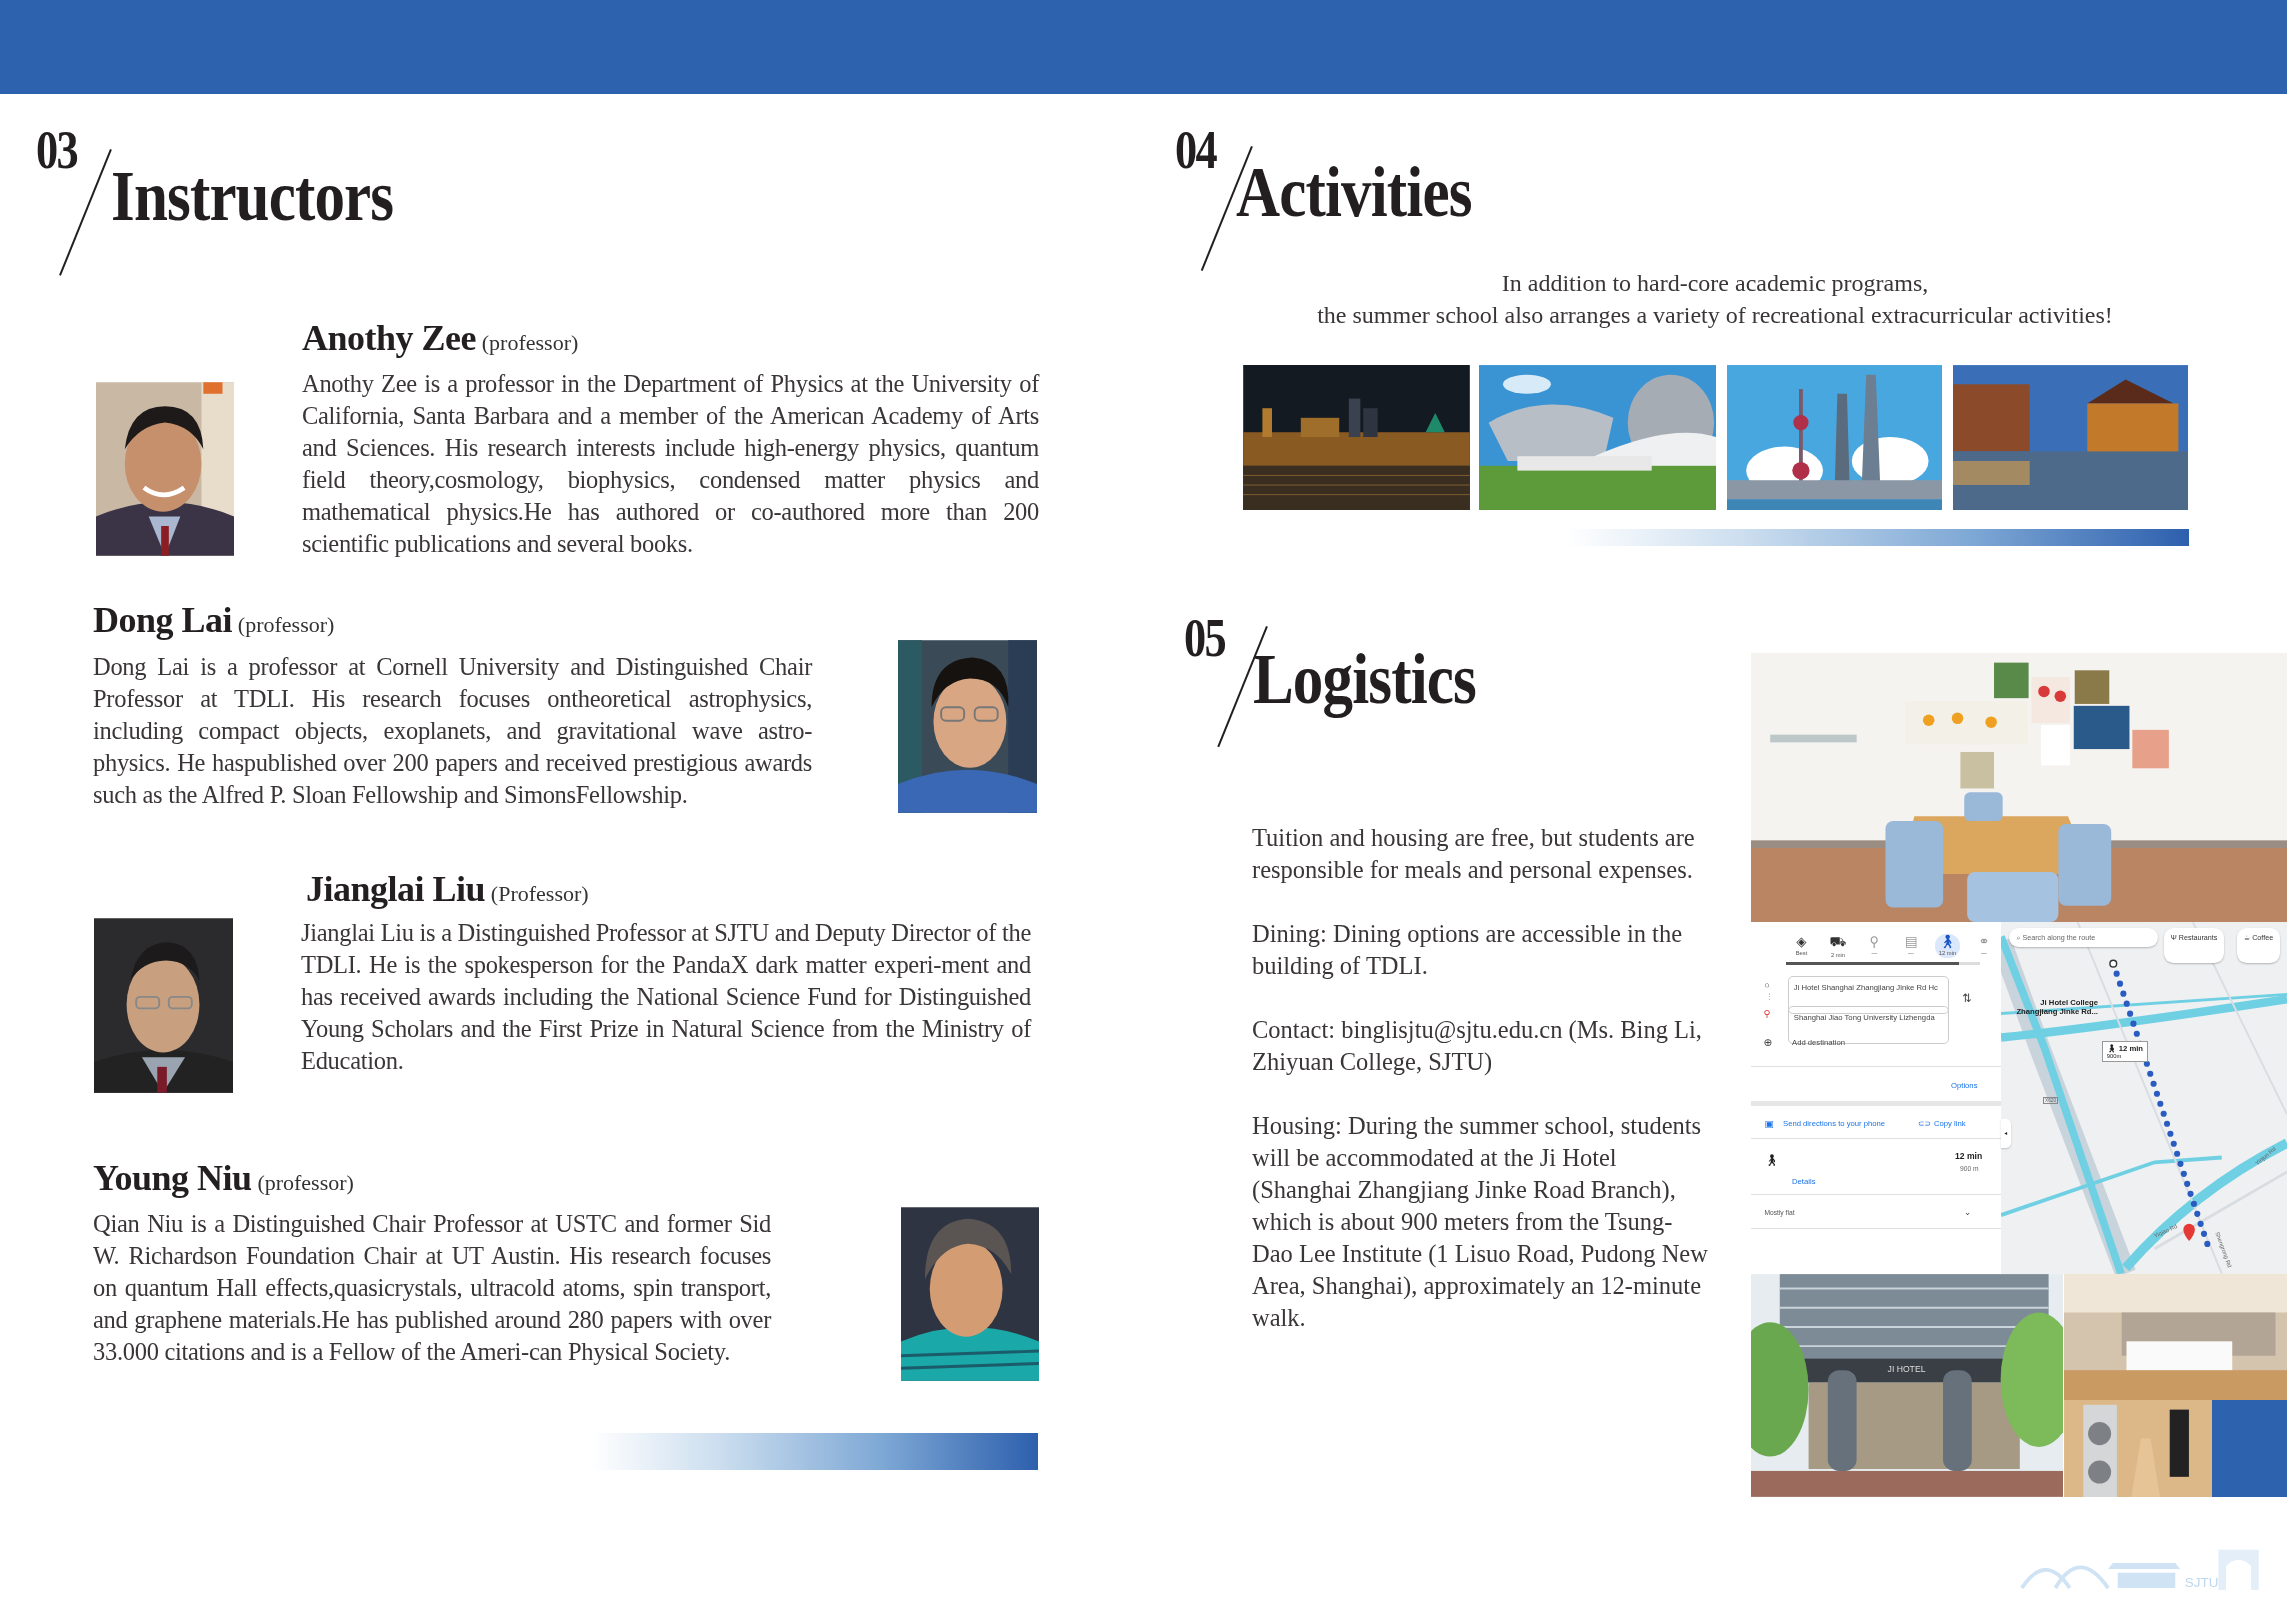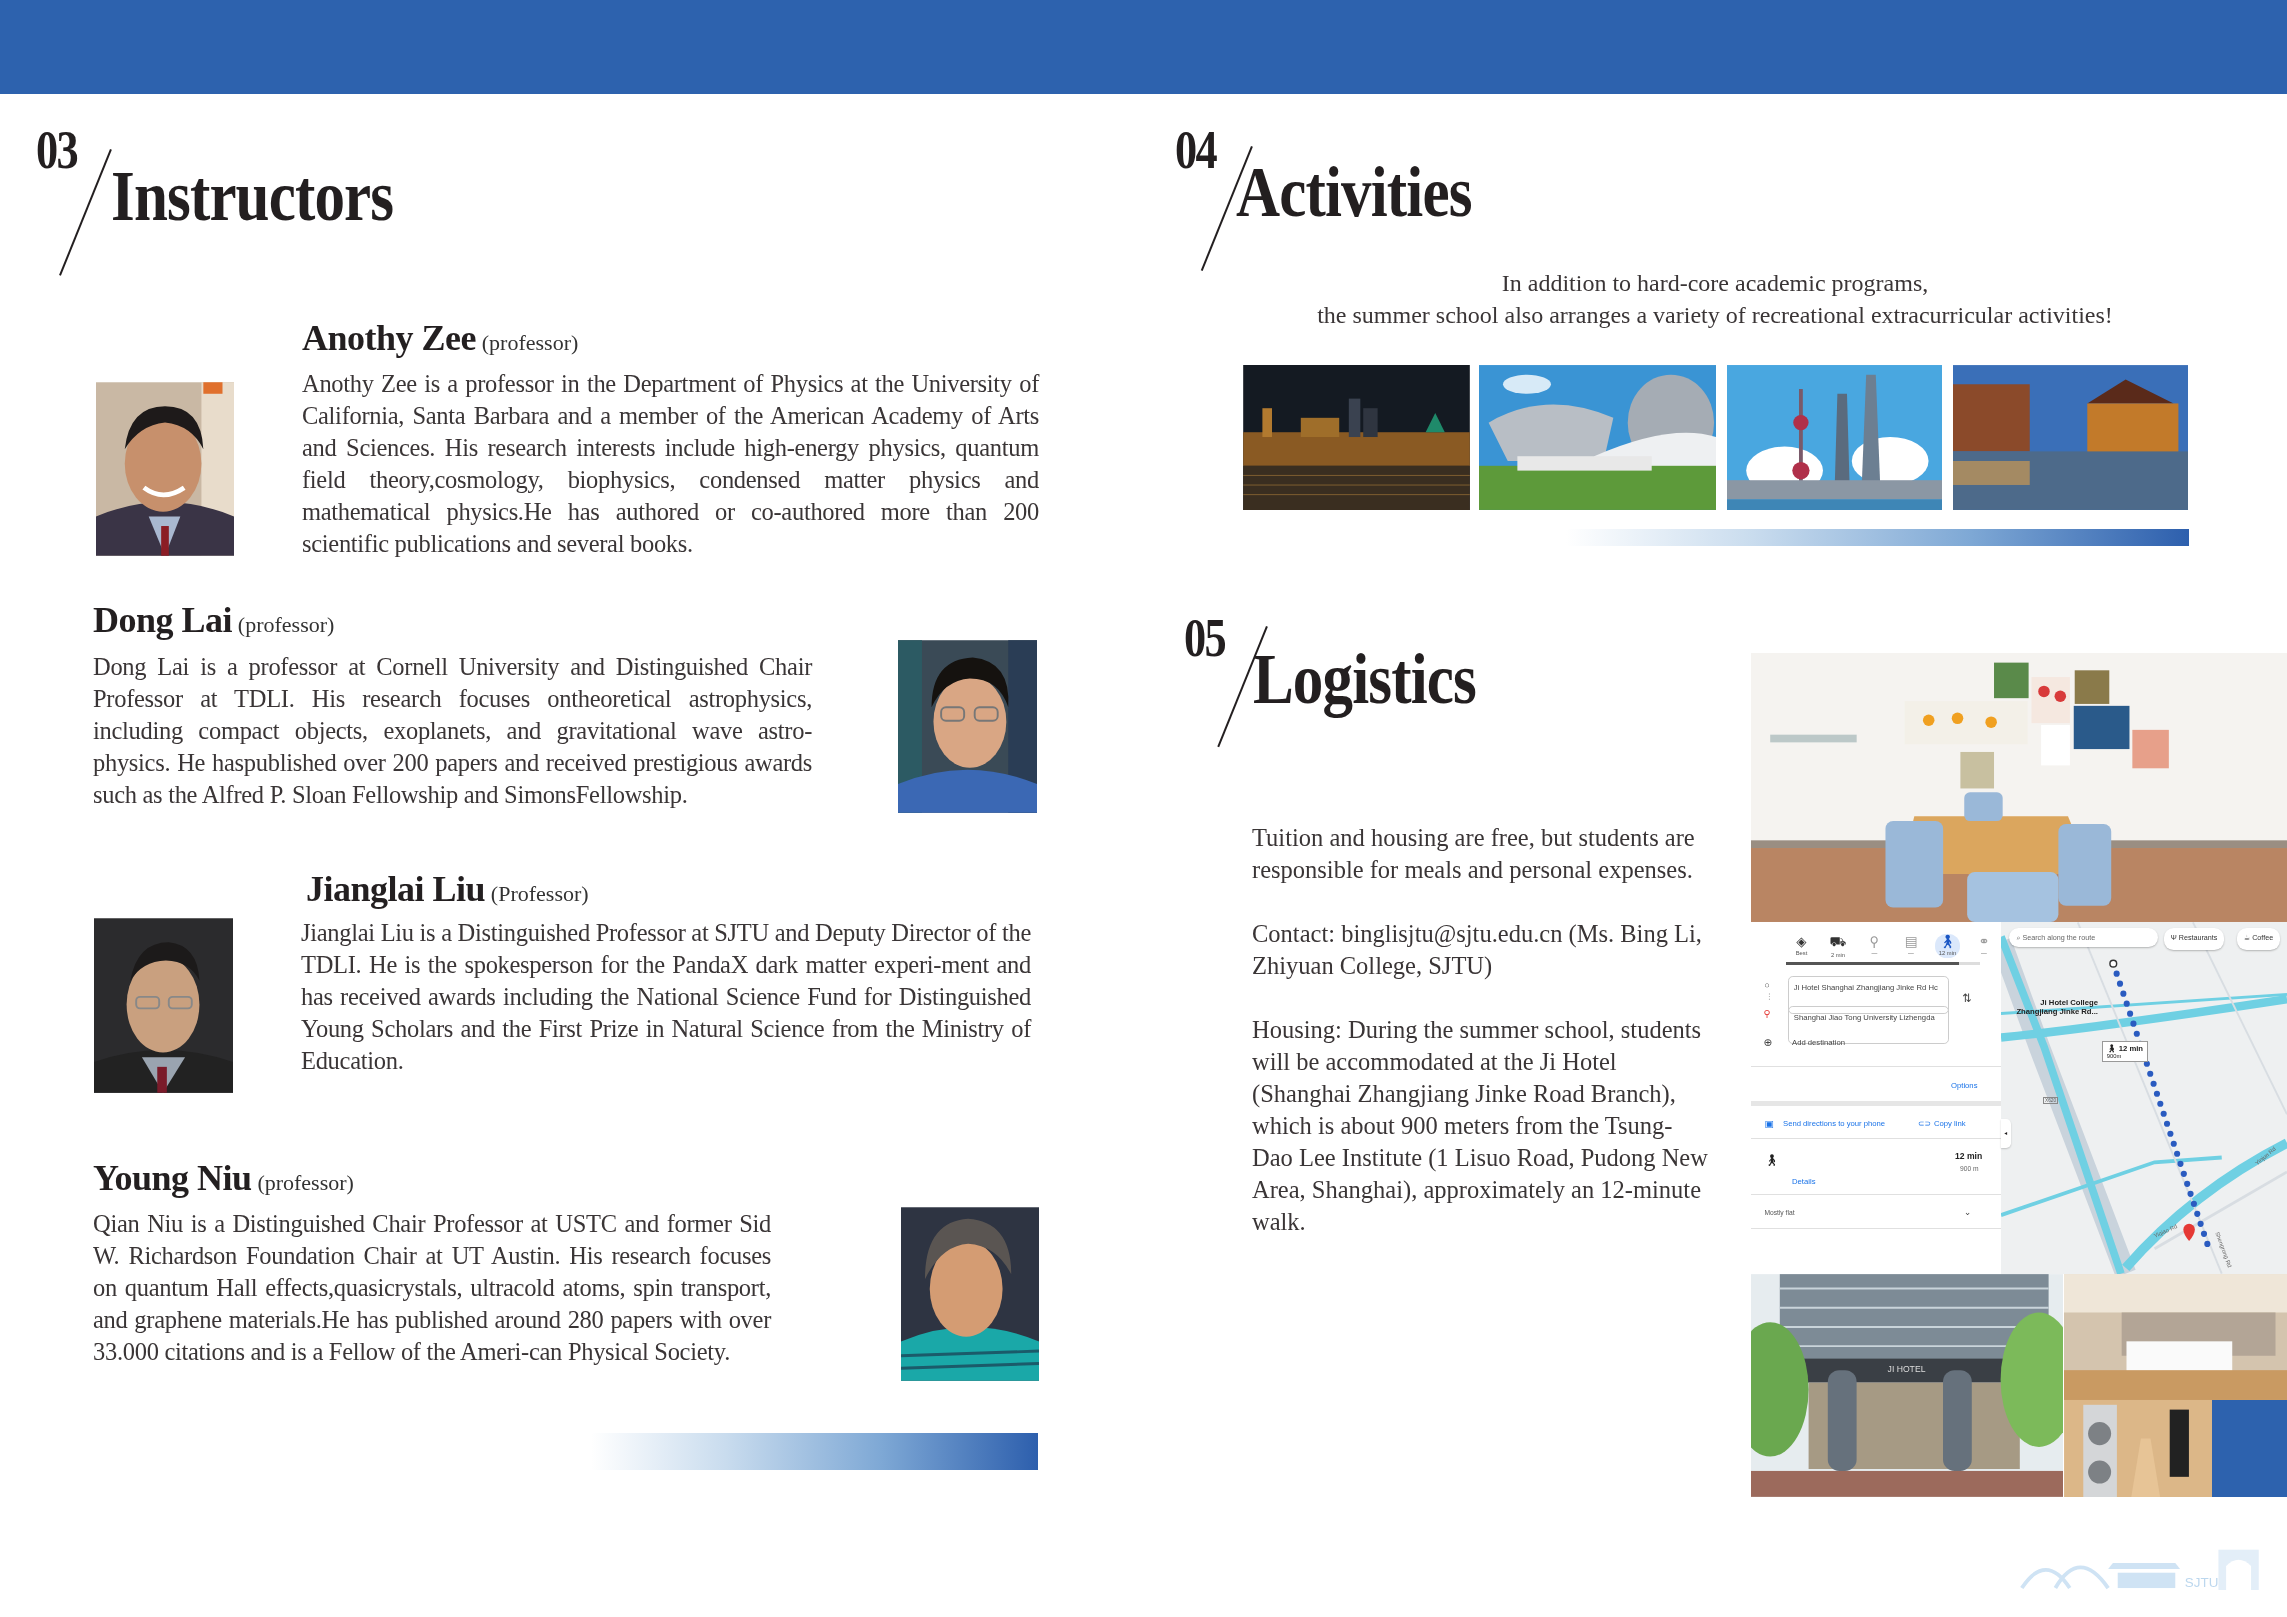--- a/index.html
+++ b/index.html
@@ -35,21 +35,21 @@
   .mode .lbl { display: block; font-size: 5.8px; color: #555; margin-top: 1.9px; }
   .mode.active { background: #dbe8fb; border-radius: 11.5px; color: #1a56c4; }
   .progress-line { position: absolute; left: 35px; top: 40px; width: 173px; height: 2.9px; background: #555; }
   .progress-line::after { content: ""; position: absolute; left: 173px; top: 0; width: 21px; height: 2.9px; background: #ddd; }
   .input-box { position: absolute; left: 37px; width: 161px; height: 38px; border: 1px solid #ccc; border-radius: 4.8px; font-size: 7.7px; color: #444; padding: 5.8px 4.8px; white-space: nowrap; overflow: hidden; }
   .small { position: absolute; font-size: 7.7px; color: #444; }
   .blue-link { position: absolute; font-size: 7.7px; color: #1a73e8; }
   .divider { position: absolute; left: 0; width: 250px; height: 1px; background: #e0e0e0; }
   .thick-div { position: absolute; left: 0; width: 250px; height: 4.8px; background: #e6e6e6; }
   .map-search { position: absolute; left: 7.7px; top: 5.8px; width: 149px; height: 19px; background: #fff; border-radius: 9.6px; box-shadow: 0 1px 1.9px rgba(0,0,0,0.25); font-size: 7.2px; color: #666; padding: 4.8px 7.7px; white-space: nowrap; }
-  .map-chip { position: absolute; top: 5.8px; height: 22px; background: #fff; border-radius: 9.6px; box-shadow: 0 1px 1.9px rgba(0,0,0,0.25); font-size: 7.2px; color: #333; padding: 4.8px 6.7px; white-space: nowrap; }
+  .map-chip { position: absolute; top: 5.8px; height: 35px; background: #fff; border-radius: 9.6px; box-shadow: 0 1px 1.9px rgba(0,0,0,0.25); font-size: 7.2px; color: #333; padding: 4.8px 6.7px; white-space: nowrap; }
   .map-label { position: absolute; font-size: 7.7px; font-weight: bold; color: #222; line-height: 8.6px; text-align: right; white-space: nowrap; }
   .walk-badge { position: absolute; background: #fff; border: 1px solid #999; font-size: 7.7px; padding: 1.9px 3.8px; font-weight: bold; color: #222; }
   .walk-badge small { display: block; font-weight: normal; font-size: 5.8px; }
 
   .sjtu-logo { position: absolute; left: 2017px; top: 1542px; width: 259px; height: 48px; }
 </style>
 </head>
 <body>
 
 <div class="banner"></div>
@@ -185,20 +185,21 @@
 </div>
 
 <div class="grad-bar" style="left:1566px; top:529px; width:623px; height:17.3px;"></div>
 
 <div class="sec-num" style="left:1184px; top:611px;">05</div>
 <div class="slash" style="left:1266px; top:626px; height:130px; transform: rotate(22deg);"></div>
 <div class="sec-title" style="left:1253px; top:644px;">Logistics</div>
 
 <div class="logi-text" style="top:774px;margin-top:48px;">
   <p>Tuition and housing are free, but students are responsible for meals and personal expenses.</p>
+  <p>Dining: Dining options are accessible in the building of TDLI.</p>
   <p>Contact: binglisjtu@sjtu.edu.cn (Ms. Bing Li, Zhiyuan College, SJTU)</p>
   <p>Housing: During the summer school, students will be accommodated at the Ji Hotel (Shanghai Zhangjiang Jinke Road Branch), which is about 900 meters from the Tsung-Dao Lee Institute (1 Lisuo Road, Pudong New Area, Shanghai), approximately an 12-minute walk.</p>
 </div>
 
 <div class="photo" style="left:1751px; top:653px; width:536px; height:269px;">
   <svg width="536" height="269" viewBox="0 0 558 280">
     <rect width="558" height="205" fill="#f5f3f0"></rect>
     <rect x="0" y="195" width="558" height="8" fill="#9a8e82"></rect>
     <rect x="0" y="203" width="558" height="77" fill="#b98563"></rect>
     <rect x="160" y="50" width="128" height="45" fill="#f3f0e8"></rect>

